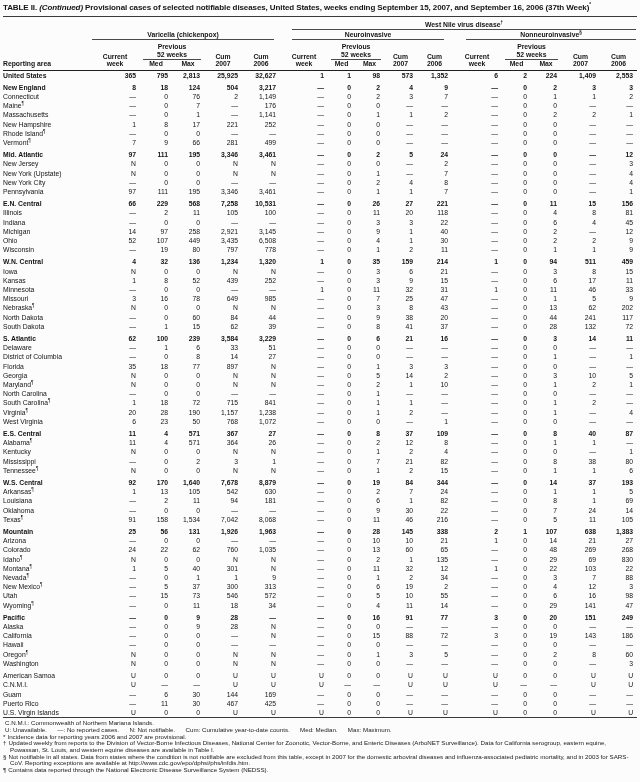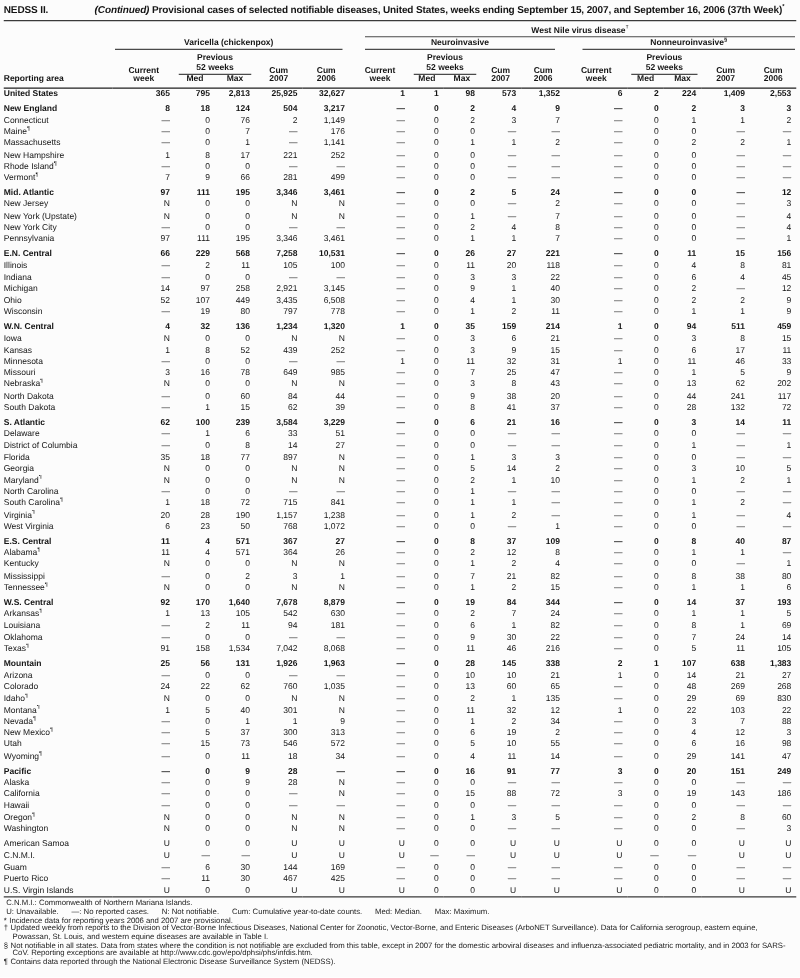--- a/index.html
+++ b/index.html
@@ -7,21 +7,21 @@
     width:640px;height:782px;box-sizing:border-box;
     padding:3px 3px 0 3px;overflow:hidden;
     background:#fcfcfc;color:#141414;
     font-family:"Liberation Sans", sans-serif;
     -webkit-font-smoothing:antialiased;
   }
   .title{
     font-size:8px;font-weight:bold;line-height:10px;letter-spacing:-0.1px;
     border-bottom:1px solid #3a3a3a;padding-bottom:3px;margin-bottom:3px;
   }
-  .title .it{font-style:italic;margin-left:35px;}
+  .title .it{font-style:italic;}
   sup{font-size:4.6px;vertical-align:super;line-height:0;}
   table{border-collapse:collapse;table-layout:fixed;width:634px;border-bottom:1px solid #3a3a3a;}
   th,td{padding:0;margin:0;overflow:hidden;white-space:nowrap;}
   thead th{font-size:6.8px;font-weight:bold;line-height:7.4px;vertical-align:bottom;text-align:center;}
   .gh div{border-bottom:0.8px solid #4a4a4a;padding-bottom:1px;margin:0 3px;}
   .gh .r-wnv{margin-left:12px;margin-right:1px;}
   .gh .r-var{margin-left:2px;margin-right:6px;}
   .gh .r-neu{margin-left:12px;margin-right:8px;}
   .gh .r-non{margin-left:14px;margin-right:1px;}
   .rule52{border-bottom:0.8px solid #4a4a4a;padding-bottom:0.5px;margin:0 3px;}
@@ -36,21 +36,21 @@
   .fns{margin-top:2px;font-size:6.2px;line-height:6.7px;color:#1a1a1a;}
   .fn-line{padding-left:7px;text-indent:-7px;}
   .fn-line .fm{padding-right:2px;}
   .fn-line .ft{white-space:pre-wrap;}
 </style>
 </head>
 <body>
 
 <div class="page">
 
-  <div class="title"><span>NEDSS II. </span><span class="it">(Continued)</span><span> Provisional cases of selected notifiable diseases, United States, weeks ending September 15, 2007, and September 16, 2006 (37th Week)<sup>*</sup></span></div>
+  <div class="title"><span>TABLE II. </span><span class="it">(Continued)</span><span> Provisional cases of selected notifiable diseases, United States, weeks ending September 15, 2007, and September 16, 2006 (37th Week)<sup>*</sup></span></div>
 
   <table>
     <colgroup>
       <col style="width:87px">
         <col style="width:50px">
         <col style="width:32px">
         <col style="width:32px">
         <col style="width:38px">
         <col style="width:38px">
         <col style="width:48px">

